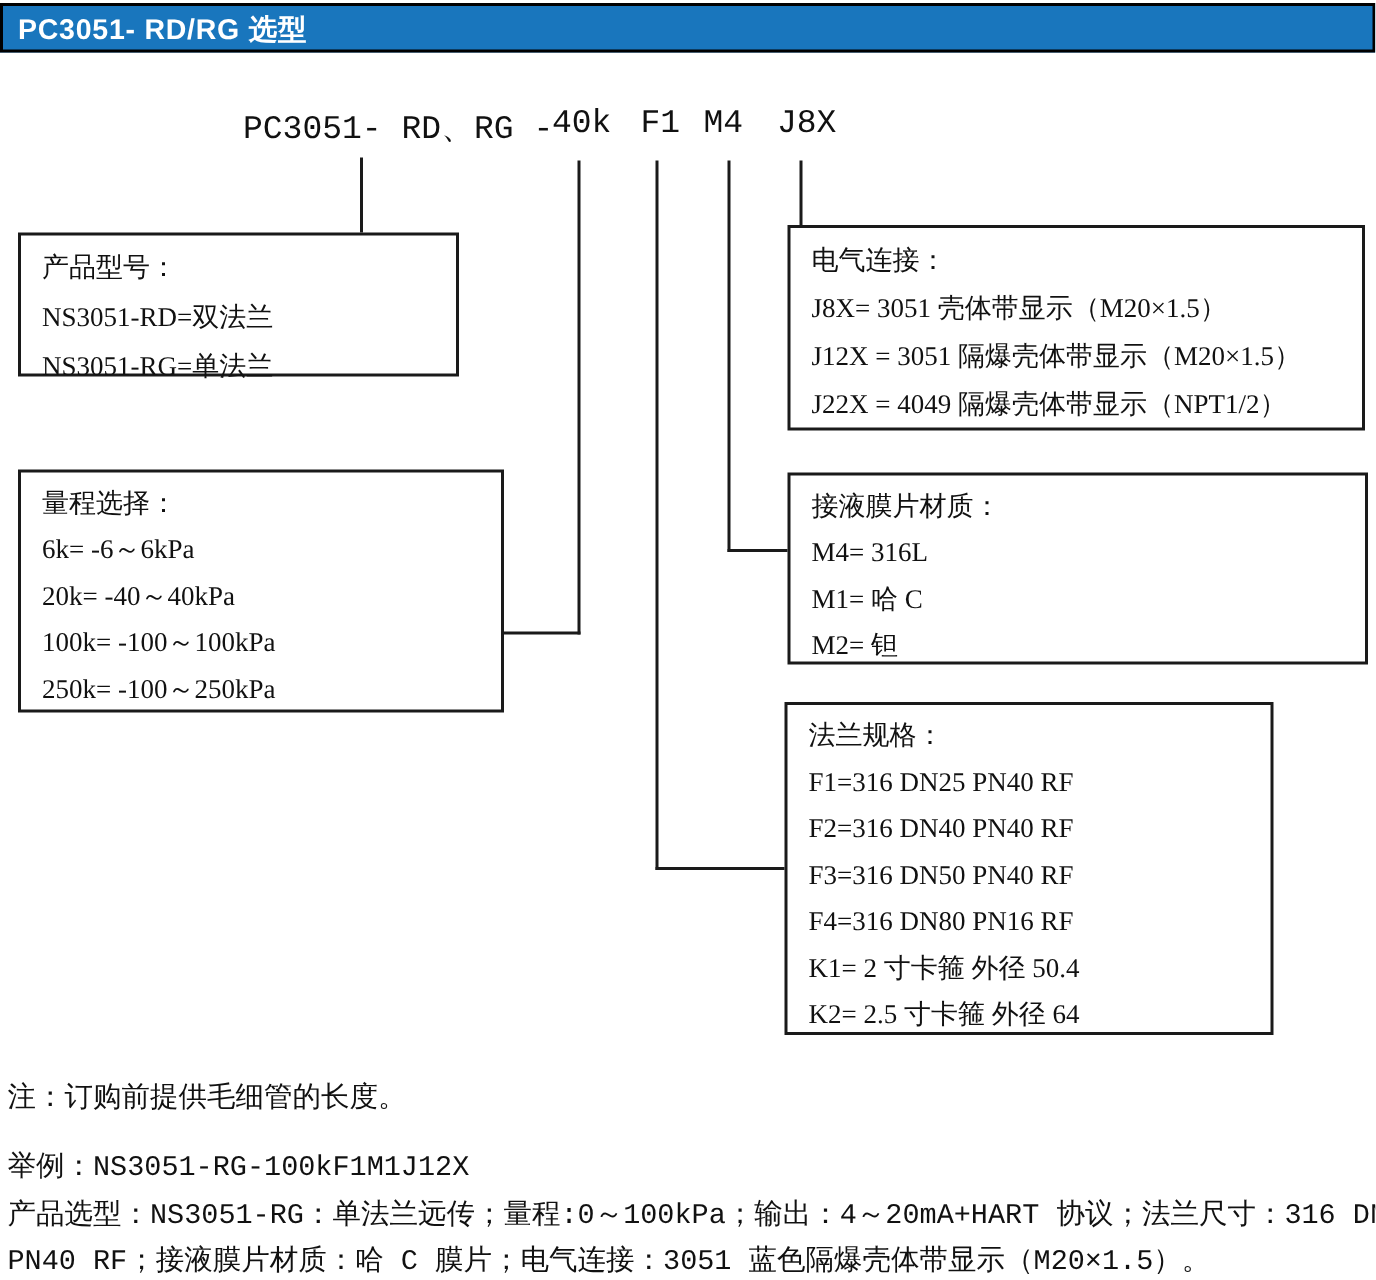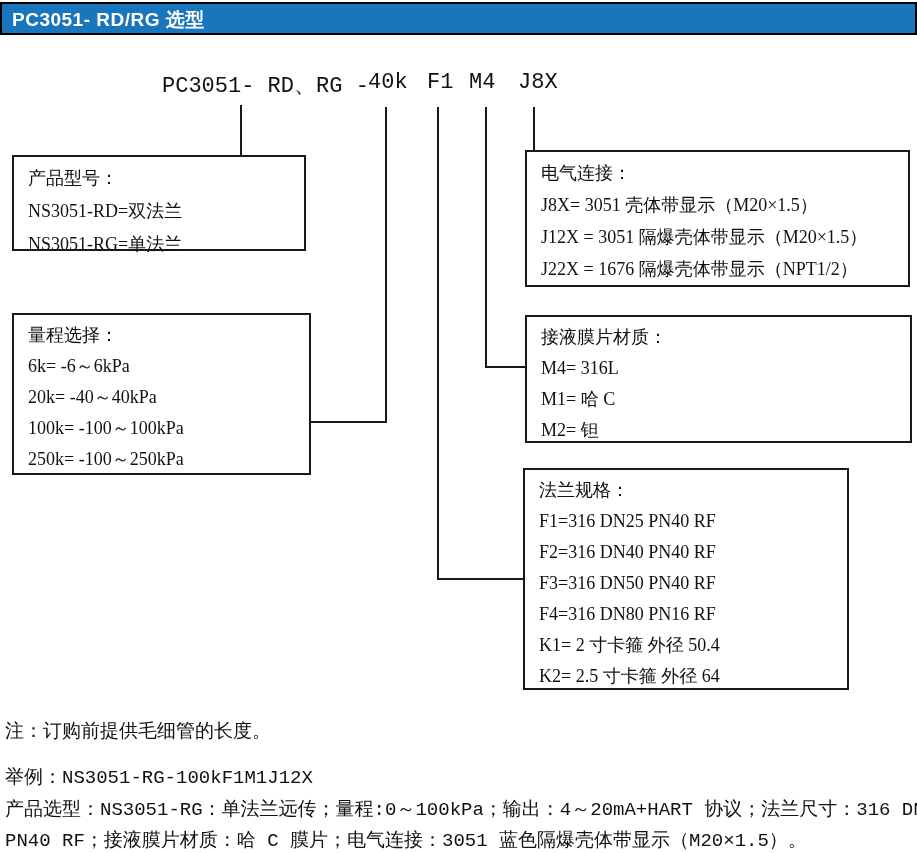--- a/index.html
+++ b/index.html
@@ -81,33 +81,33 @@
   <div class="hline" style="left:485px;top:366px;width:42px;"></div>
 
   <div class="vline" style="left:533px;top:107px;height:45px;"></div>
 
   <div class="box" style="left:12px;top:155px;width:294px;height:96px;line-height:33px;">
     <div class="bline">产品型号：</div>
     <div class="bline">NS3051-RD=双法兰</div>
     <div class="bline">NS3051-RG=单法兰</div>
   </div>
 
-  <div class="box" style="left:12px;top:313px;width:299px;height:162px;">
+  <div class="box" style="left:12px;top:313px;width:324px;height:162px;">
     <div class="bline">量程选择：</div>
     <div class="bline">6k= -6～6kPa</div>
     <div class="bline">20k= -40～40kPa</div>
     <div class="bline">100k= -100～100kPa</div>
     <div class="bline">250k= -100～250kPa</div>
   </div>
 
   <div class="box" style="left:525px;top:150px;width:385px;height:137px;line-height:32px;">
     <div class="bline">电气连接：</div>
     <div class="bline">J8X= 3051 壳体带显示（M20×1.5）</div>
     <div class="bline">J12X = 3051 隔爆壳体带显示（M20×1.5）</div>
-    <div class="bline">J22X = 1676 隔爆壳体带显示（NPT1/2）</div>
+    <div class="bline">J22X = 4049 隔爆壳体带显示（NPT1/2）</div>
   </div>
 
   <div class="box" style="left:525px;top:315px;width:387px;height:128px;">
     <div class="bline">接液膜片材质：</div>
     <div class="bline">M4= 316L</div>
     <div class="bline">M1= 哈 C</div>
     <div class="bline">M2= 钽</div>
   </div>
 
   <div class="box" style="left:523px;top:468px;width:326px;height:222px;">

